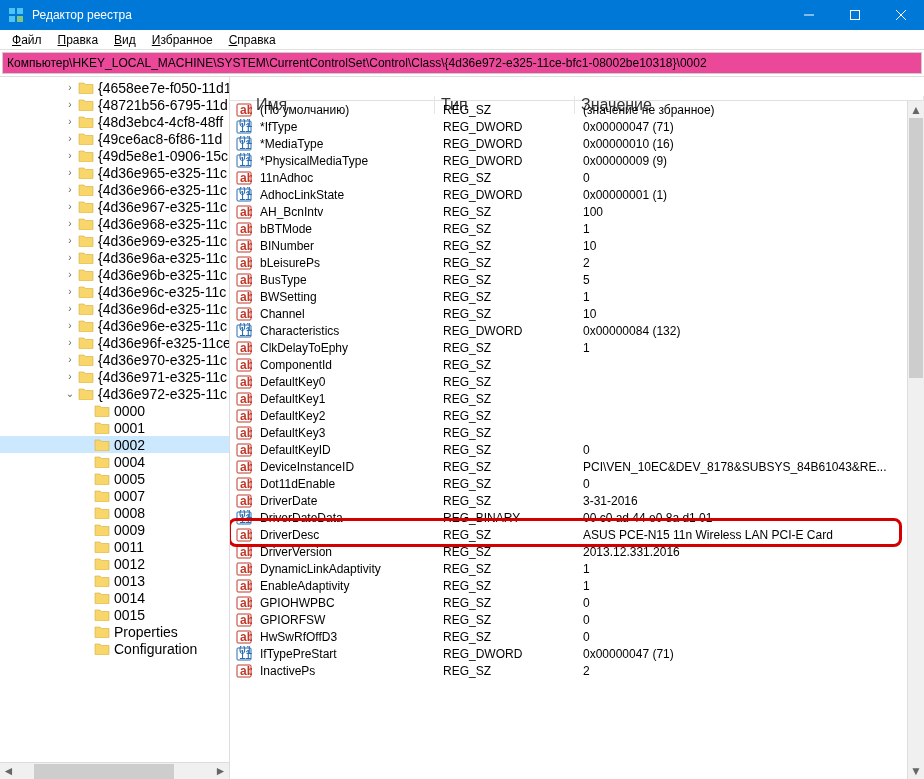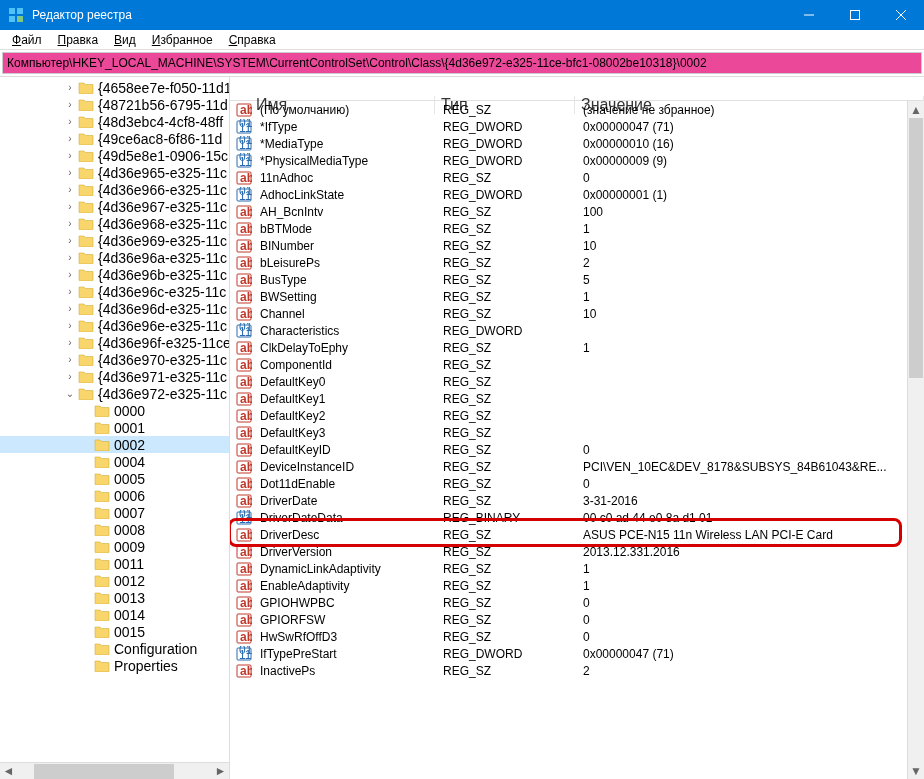--- a/index.html
+++ b/index.html
@@ -267,27 +267,20 @@
             <svg class="folder" viewBox="0 0 16 13">
               <path class="folder-svg" d="M1 2h5l1.5 1.5H15v8.5a1 1 0 0 1-1 1H2a1 1 0 0 1-1-1z"></path>
             </svg>
             <span class="label">0005</span>
           </div>
           <div class="tree-row" style="padding-left: 80px;">
             <span class="expander">&nbsp;</span>
             <svg class="folder" viewBox="0 0 16 13">
               <path class="folder-svg" d="M1 2h5l1.5 1.5H15v8.5a1 1 0 0 1-1 1H2a1 1 0 0 1-1-1z"></path>
             </svg>
-            <span class="label">0006</span>
-          </div>
-          <div class="tree-row" style="padding-left: 80px;">
-            <span class="expander">&nbsp;</span>
-            <svg class="folder" viewBox="0 0 16 13">
-              <path class="folder-svg" d="M1 2h5l1.5 1.5H15v8.5a1 1 0 0 1-1 1H2a1 1 0 0 1-1-1z"></path>
-            </svg>
             <span class="label">0007</span>
           </div>
           <div class="tree-row" style="padding-left: 80px;">
             <span class="expander">&nbsp;</span>
             <svg class="folder" viewBox="0 0 16 13">
               <path class="folder-svg" d="M1 2h5l1.5 1.5H15v8.5a1 1 0 0 1-1 1H2a1 1 0 0 1-1-1z"></path>
             </svg>
             <span class="label">0008</span>
           </div>
           <div class="tree-row" style="padding-left: 80px;">
@@ -330,28 +323,28 @@
             <svg class="folder" viewBox="0 0 16 13">
               <path class="folder-svg" d="M1 2h5l1.5 1.5H15v8.5a1 1 0 0 1-1 1H2a1 1 0 0 1-1-1z"></path>
             </svg>
             <span class="label">0015</span>
           </div>
           <div class="tree-row" style="padding-left: 80px;">
             <span class="expander">&nbsp;</span>
             <svg class="folder" viewBox="0 0 16 13">
               <path class="folder-svg" d="M1 2h5l1.5 1.5H15v8.5a1 1 0 0 1-1 1H2a1 1 0 0 1-1-1z"></path>
             </svg>
+            <span class="label">Properties</span>
+          </div>
+          <div class="tree-row" style="padding-left: 80px;">
+            <span class="expander">&nbsp;</span>
+            <svg class="folder" viewBox="0 0 16 13">
+              <path class="folder-svg" d="M1 2h5l1.5 1.5H15v8.5a1 1 0 0 1-1 1H2a1 1 0 0 1-1-1z"></path>
+            </svg>
             <span class="label">Configuration</span>
-          </div>
-          <div class="tree-row" style="padding-left: 80px;">
-            <span class="expander">&nbsp;</span>
-            <svg class="folder" viewBox="0 0 16 13">
-              <path class="folder-svg" d="M1 2h5l1.5 1.5H15v8.5a1 1 0 0 1-1 1H2a1 1 0 0 1-1-1z"></path>
-            </svg>
-            <span class="label">Properties</span>
           </div>
         </div>
     </div>
     <div class="tree-scrollbar-x">
       <div class="arrow">◄</div>
       <div class="thumb"></div>
       <div style="flex:1"></div>
       <div class="arrow">►</div>
     </div>
   </div>
@@ -485,20 +478,21 @@
           <div class="cell col-value">10</div>
         </div>
         <div class="list-row">
           <svg class="val-icon" viewBox="0 0 16 16">
             <rect x="1" y="2" width="14" height="12" rx="1" fill="#fff" stroke="#2b6cb0"></rect>
             <text x="3" y="8" font-size="5" fill="#2b6cb0">011</text>
             <text x="3" y="13" font-size="5" fill="#2b6cb0">110</text>
           </svg>
           <div class="cell col-name" style="width:183px">Characteristics</div>
           <div class="cell col-type">REG_DWORD</div>
+          <div class="cell col-value">0x00000084 (132)</div>
         </div>
         <div class="list-row">
           <svg class="val-icon" viewBox="0 0 16 16">
             <rect x="1" y="2" width="14" height="12" rx="1" fill="#fff" stroke="#c0392b"></rect>
             <text x="4" y="12" font-size="8" fill="#c0392b" font-weight="bold">ab</text>
           </svg>
           <div class="cell col-name" style="width:183px">ClkDelayToEphy</div>
           <div class="cell col-type">REG_SZ</div>
           <div class="cell col-value">1</div>
         </div>

